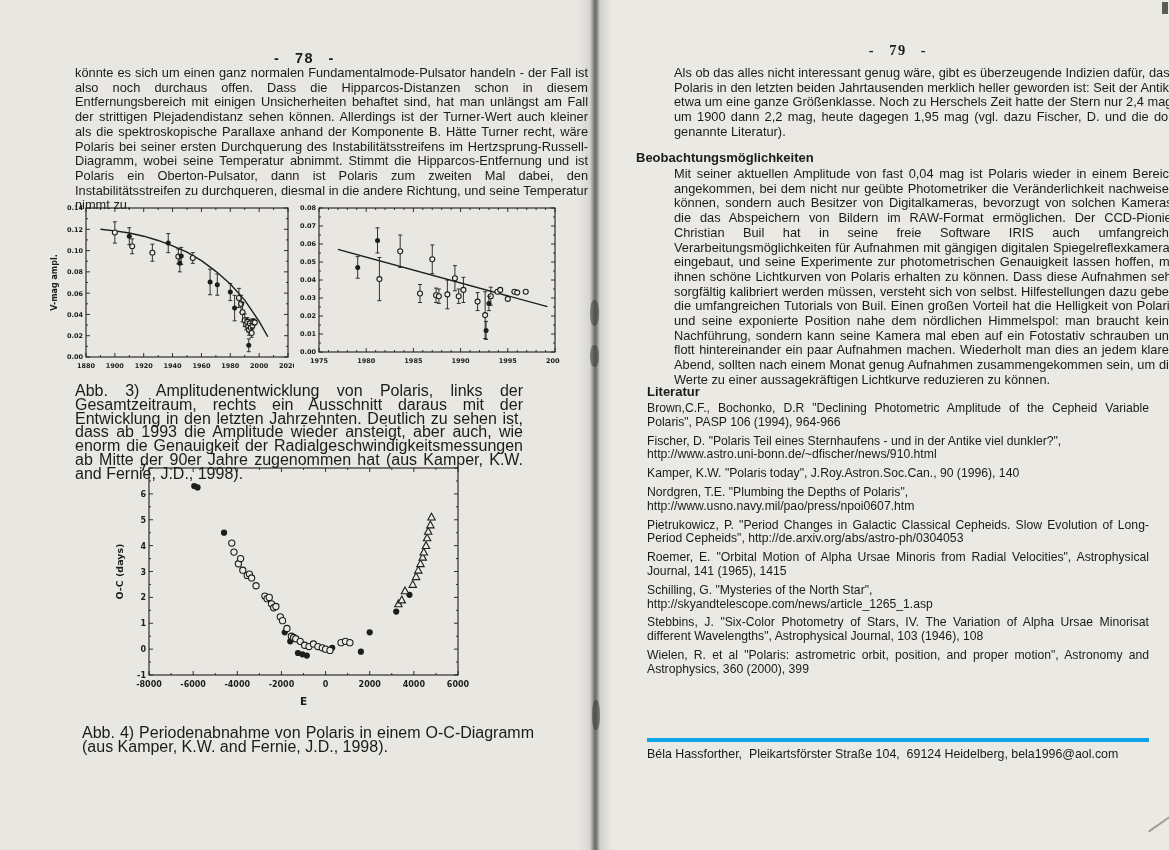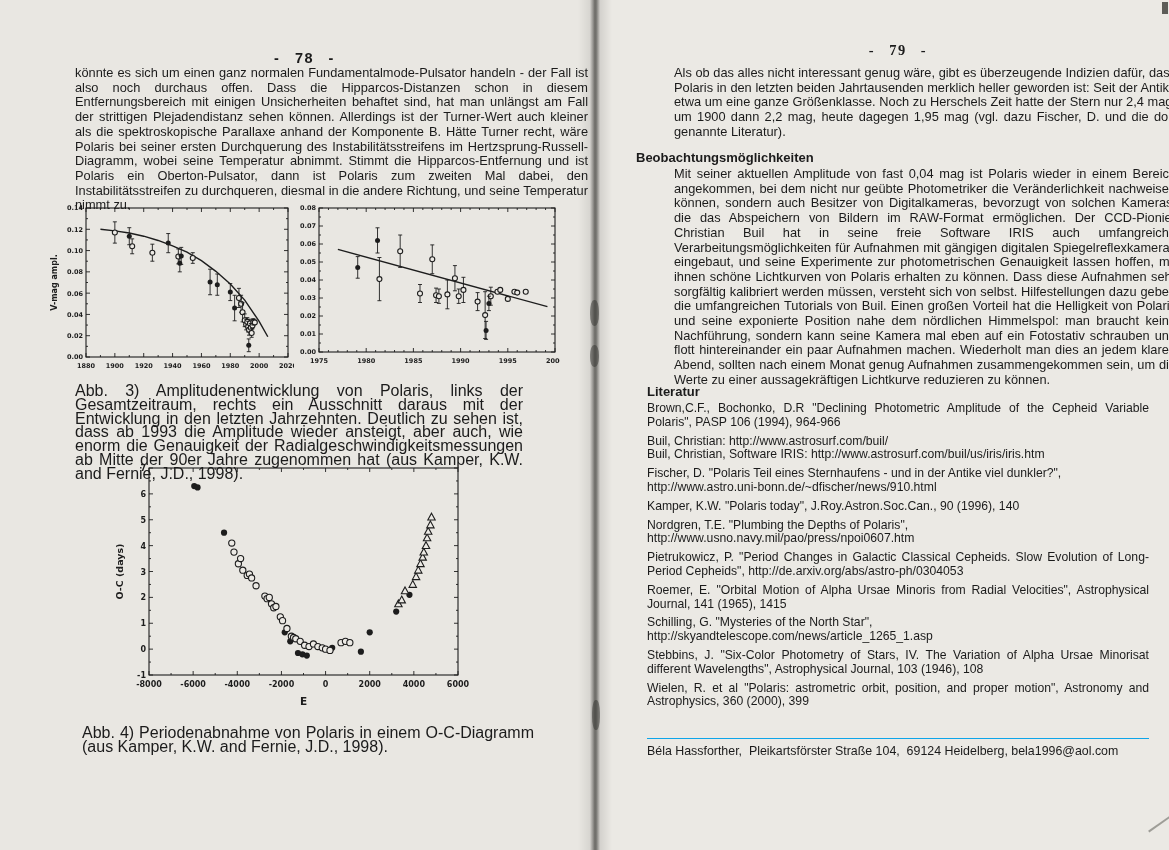--- a/index.html
+++ b/index.html
@@ -17,21 +17,21 @@
   .mark-bottom-right{position:absolute;left:1146px;top:822px;width:30px;height:2px;
       background:rgba(95,95,88,0.55);transform:rotate(-35deg);}
   .pagenum{position:absolute;font-size:14.5px;font-weight:bold;letter-spacing:1.5px;word-spacing:9px;text-align:center;}
   .para{position:absolute;font-size:12.8px;line-height:14.7px;text-align:justify;margin-left:27px;}
   .caption{position:absolute;font-size:16px;line-height:13.8px;text-align:justify;}
   .heading{position:absolute;font-size:13px;font-weight:bold;}
   .chart{position:absolute;}
   .chart svg text{font-family:"DejaVu Sans","Liberation Sans",sans-serif;font-weight:bold;fill:#1d1d1d;}
   .reflist{position:absolute;font-size:12.2px;line-height:13.8px;text-align:justify;}
   .reflist .ref{white-space:pre-line;margin-bottom:5px;}
-  .footer{position:absolute;font-size:12.4px;border-top:1px solid #0ea5e9;padding-top:5px;white-space:pre-wrap;}
+  .footer{position:absolute;font-size:12.4px;border-top:4px solid #0ea5e9;padding-top:5px;white-space:pre-wrap;}
 </style>
 </head>
 <body>
 
 <div class="page page-left"></div>
 <div class="page page-right"></div>
 <div class="spine"></div>
 <div class="blob" style="left:590px;top:300px;width:9px;height:26px;"></div>
 <div class="blob" style="left:590px;top:345px;width:9px;height:22px;"></div>
 <div class="blob" style="left:592px;top:700px;width:8px;height:30px;"></div>
@@ -571,22 +571,20 @@
 <div class="para" style="left:647px;top:66px;width:502px;">Als ob das alles nicht interessant genug wäre, gibt es überzeugende Indizien dafür, dass Polaris in den letzten beiden Jahrtausenden merklich heller geworden ist: Seit der Antike etwa um eine ganze Größenklasse. Noch zu Herschels Zeit hatte der Stern nur 2,4 mag, um 1900 dann 2,2 mag, heute dagegen 1,95 mag (vgl. dazu Fischer, D. und die dort genannte Literatur).</div>
 
 <div class="heading" style="left:636px;top:150px;width:502px;">Beobachtungsmöglichkeiten</div>
 
 <div class="para" style="left:647px;top:167px;width:502px;">Mit seiner aktuellen Amplitude von fast 0,04 mag ist Polaris wieder in einem Bereich angekommen, bei dem nicht nur geübte Photometriker die Veränderlichkeit nachweisen können, sondern auch Besitzer von Digitalkameras, bevorzugt von solchen Kameras, die das Abspeichern von Bildern im RAW-Format ermöglichen. Der CCD-Pionier Christian Buil hat in seine freie Software IRIS auch umfangreiche Verarbeitungsmöglichkeiten für Aufnahmen mit gängigen digitalen Spiegelreflexkameras eingebaut, und seine Experimente zur photometrischen Genauigkeit lassen hoffen, mit ihnen schöne Lichtkurven von Polaris erhalten zu können. Dass diese Aufnahmen sehr sorgfältig kalibriert werden müssen, versteht sich von selbst. Hilfestellungen dazu geben die umfangreichen Tutorials von Buil. Einen großen Vorteil hat die Helligkeit von Polaris und seine exponierte Position nahe dem nördlichen Himmelspol: man braucht keine Nachführung, sondern kann seine Kamera mal eben auf ein Fotostativ schrauben und flott hintereinander ein paar Aufnahmen machen. Wiederholt man dies an jedem klaren Abend, sollten nach einem Monat genug Aufnahmen zusammengekommen sein, um die Werte zu einer aussagekräftigen Lichtkurve reduzieren zu können.</div>
 
 <div class="heading" style="left:647px;top:384px;width:502px;">Literatur</div>
 
 <div class="reflist" style="left:647px;top:402px;width:502px;">
     <div class="ref">Brown,C.F., Bochonko, D.R "Declining Photometric Amplitude of the Cepheid Variable Polaris", PASP 106 (1994), 964-966</div>
-    <div class="ref">Buil, Christian: http://www.astrosurf.com/buil/
-Buil, Christian, Software IRIS: http://www.astrosurf.com/buil/us/iris/iris.htm</div>
     <div class="ref">Fischer, D. "Polaris Teil eines Sternhaufens - und in der Antike viel dunkler?",
 http://www.astro.uni-bonn.de/~dfischer/news/910.html</div>
     <div class="ref">Kamper, K.W. "Polaris today", J.Roy.Astron.Soc.Can., 90 (1996), 140</div>
     <div class="ref">Nordgren, T.E. "Plumbing the Depths of Polaris",
 http://www.usno.navy.mil/pao/press/npoi0607.htm</div>
     <div class="ref">Pietrukowicz, P. "Period Changes in Galactic Classical Cepheids. Slow Evolution of Long-Period Cepheids", http://de.arxiv.org/abs/astro-ph/0304053</div>
     <div class="ref">Roemer, E. "Orbital Motion of Alpha Ursae Minoris from Radial Velocities", Astrophysical Journal, 141 (1965), 1415</div>
     <div class="ref">Schilling, G. "Mysteries of the North Star",
 http://skyandtelescope.com/news/article_1265_1.asp</div>
     <div class="ref">Stebbins, J. "Six-Color Photometry of Stars, IV. The Variation of Alpha Ursae Minorisat different Wavelengths", Astrophysical Journal, 103 (1946), 108</div>

